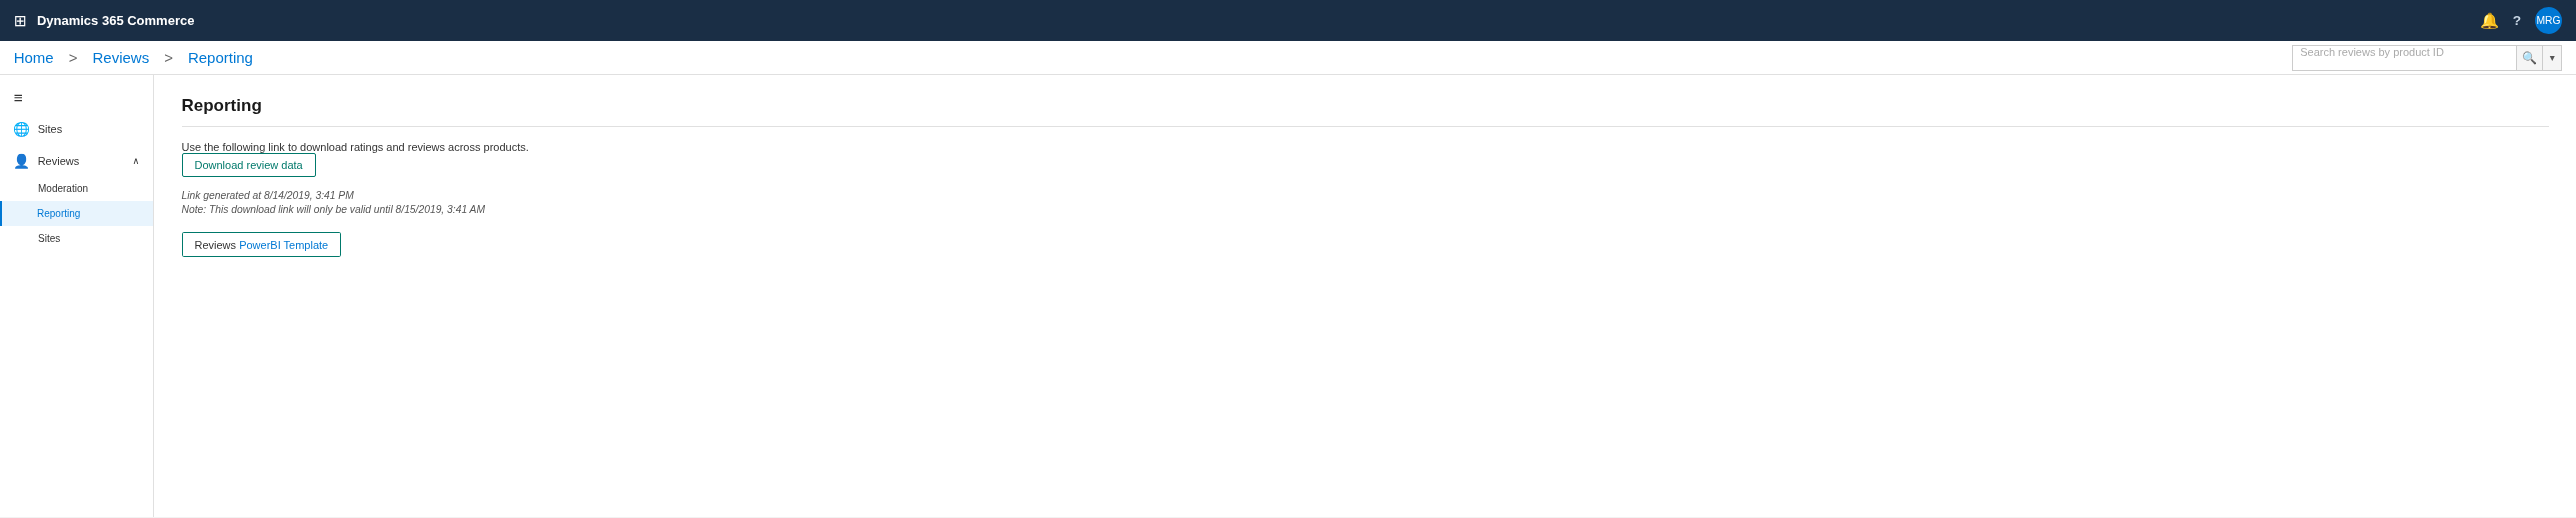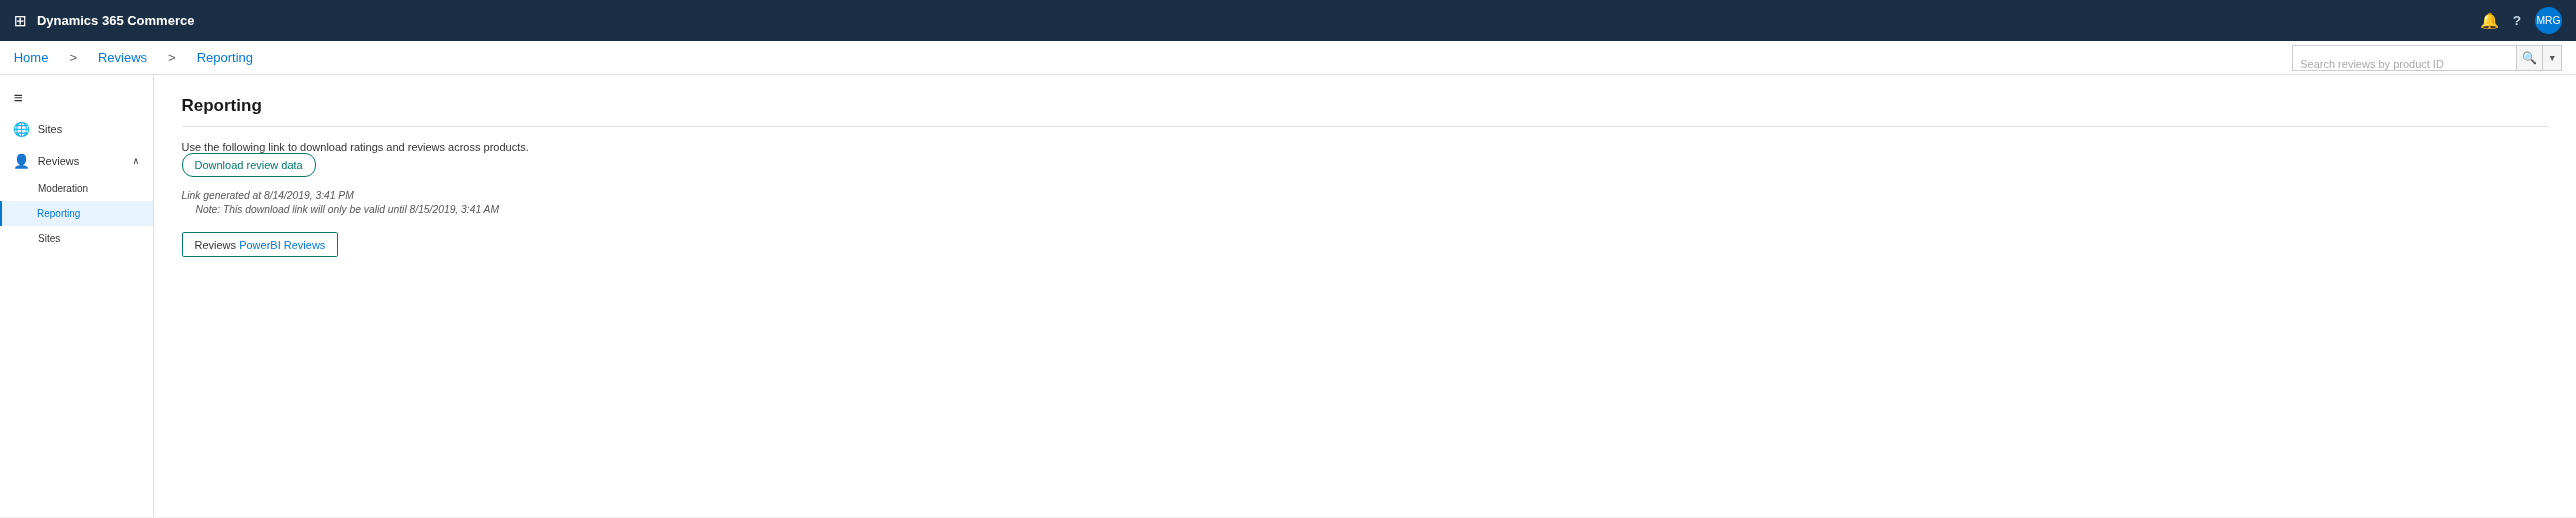--- a/index.html
+++ b/index.html
@@ -60,36 +60,36 @@
       height: 34px;
       display: flex;
       align-items: center;
       padding: 0 13.7px;
       border-bottom: 0.9px solid #e0e0e0;
       justify-content: space-between;
     }
     .breadcrumb {
       display: flex;
       align-items: center;
-      gap: 21px;
-      font-size: 13px;
+      gap: 15px;
+      font-size: 15px;
     }
     .breadcrumb-item {
       color: #0078d4;
       cursor: pointer;
     }
     .breadcrumb-item.active {
       color: #0078d4;
     }
     .breadcrumb-sep {
       color: #666;
     }
     .search-container {
       display: flex;
-      align-items: flex-end;
+      align-items: flex-start;
       border: 0.9px solid #ccc;
       background: #fff;
       height: 26px;
     }
     .search-input {
       border: none;
       outline: none;
       padding: 0 6.9px;
       font-size: 11px;
       width: 223px;
@@ -202,21 +202,21 @@
       border-bottom: 0.9px solid #e0e0e0;
     }
     .content-desc {
       font-size: 11px;
       color: #333;
       margin-bottom: 0;
     }
     .download-btn {
       display: inline-block;
       border: 1.7px solid #00796b;
-      border-radius: 11px;
+      border-radius: 2px;
       padding: 5.1px 12px;
       color: #00796b;
       font-size: 11px;
       cursor: pointer;
       background: #fff;
       margin-bottom: 13.7px;
     }
     .link-btn {
       display: inline-block;
       border: 1.7px solid #00796b;
@@ -236,21 +236,20 @@
       font-size: 10.3px;
       color: #555;
       font-style: italic;
       margin-bottom: 3px;
     }
     .link-note {
       font-size: 10.3px;
       color: #555;
       font-style: italic;
       margin-bottom: 17px;
-      margin-left: 14px;
     }
   </style>
 </head>
 <body>
 
 <div class="top-nav">
   <div class="top-nav-left">
     <span class="waffle-icon">⊞</span>
     <span class="app-title">Dynamics 365 Commerce</span>
   </div>
@@ -302,18 +301,18 @@
   <div class="content">
     <div class="content-title">Reporting</div>
     <div class="content-desc">Use the following link to download ratings and reviews across products.</div>
 
     <button class="download-btn">Download review data</button>
 
     <div class="link-info">Link generated at 8/14/2019, 3:41 PM</div>
     <div class="link-note">Note: This download link will only be valid until 8/15/2019, 3:41 AM</div>
 
     <div class="link-btn">
-      <span>Reviews </span><a href="#">PowerBI Reviews</a>
+      <span>Reviews </span><a href="#">PowerBI Template</a>
     </div>
   </div>
 
 </div>
 
 
 </body></html>

